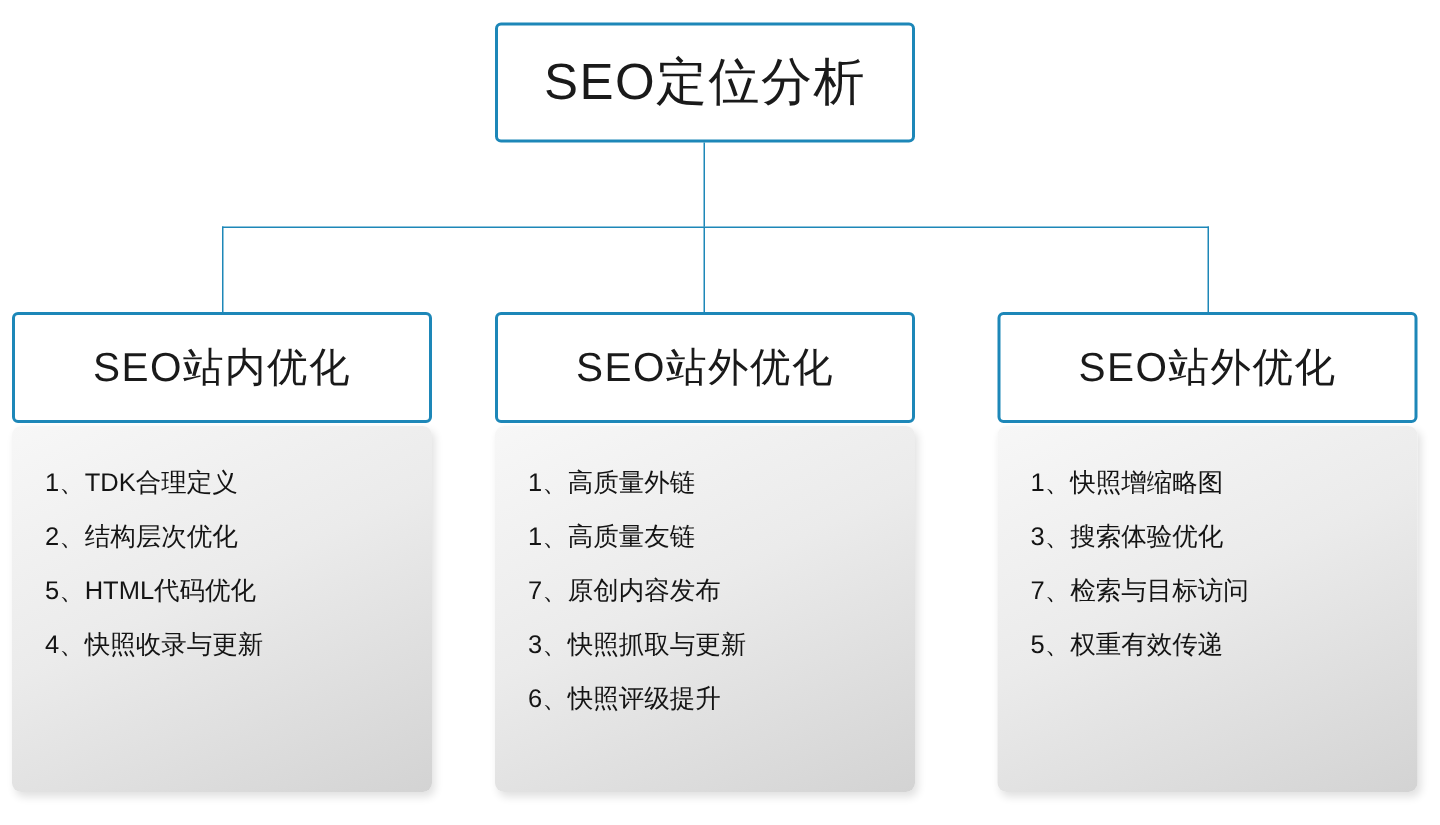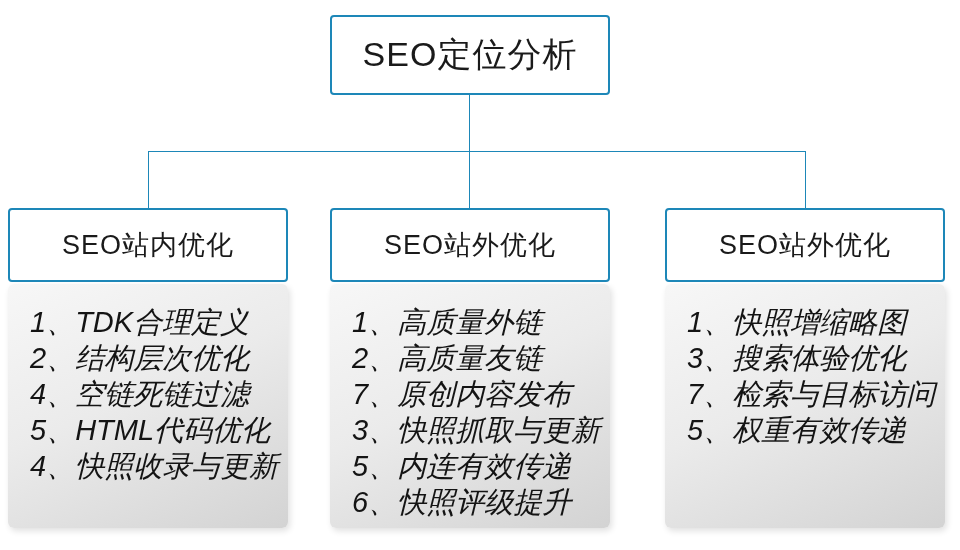--- a/index.html
+++ b/index.html
@@ -67,25 +67,24 @@
     width: 100%;
     height: 244px;
     background: linear-gradient(155deg, #f7f7f7 0%, #ebebeb 45%, #d3d3d3 100%);
     border-radius: 6px;
     box-shadow: 2px 3px 6px rgba(0,0,0,0.12);
     box-sizing: border-box;
     padding: 20px 10px 0 22px;
     z-index: 1;
   }
   .li {
-    font-size: 29px;
+    font-size: 17px;
     line-height: 36px;
     color: #141414;
     white-space: nowrap;
-    font-style: italic;
   }
 </style>
 </head>
 <body>
 
 <div class="canvas" style="--accent: #1d87b8;">
 
   <div class="line v" style="left:469px; top:95px; height:56px;"></div>
   <div class="line h" style="left:148px; top:151px; width:658px;"></div>
   <div class="line v" style="left:148px; top:151px; height:59px;"></div>
@@ -96,36 +95,34 @@
     <span>SEO定位分析</span>
   </div>
 
   <div class="col c0">
     <div class="node head">
       <span>SEO站内优化</span>
     </div>
     <div class="panel">
       <div class="li">1、TDK合理定义</div>
       <div class="li">2、结构层次优化</div>
-      <div class="li">4、空链死链过滤</div>
       <div class="li">5、HTML代码优化</div>
       <div class="li">4、快照收录与更新</div>
     </div>
   </div>
 
   <div class="col c1">
     <div class="node head">
       <span>SEO站外优化</span>
     </div>
     <div class="panel">
       <div class="li">1、高质量外链</div>
-      <div class="li">2、高质量友链</div>
+      <div class="li">1、高质量友链</div>
       <div class="li">7、原创内容发布</div>
       <div class="li">3、快照抓取与更新</div>
-      <div class="li">5、内连有效传递</div>
       <div class="li">6、快照评级提升</div>
     </div>
   </div>
 
   <div class="col c2">
     <div class="node head">
       <span>SEO站外优化</span>
     </div>
     <div class="panel">
       <div class="li">1、快照增缩略图</div>

